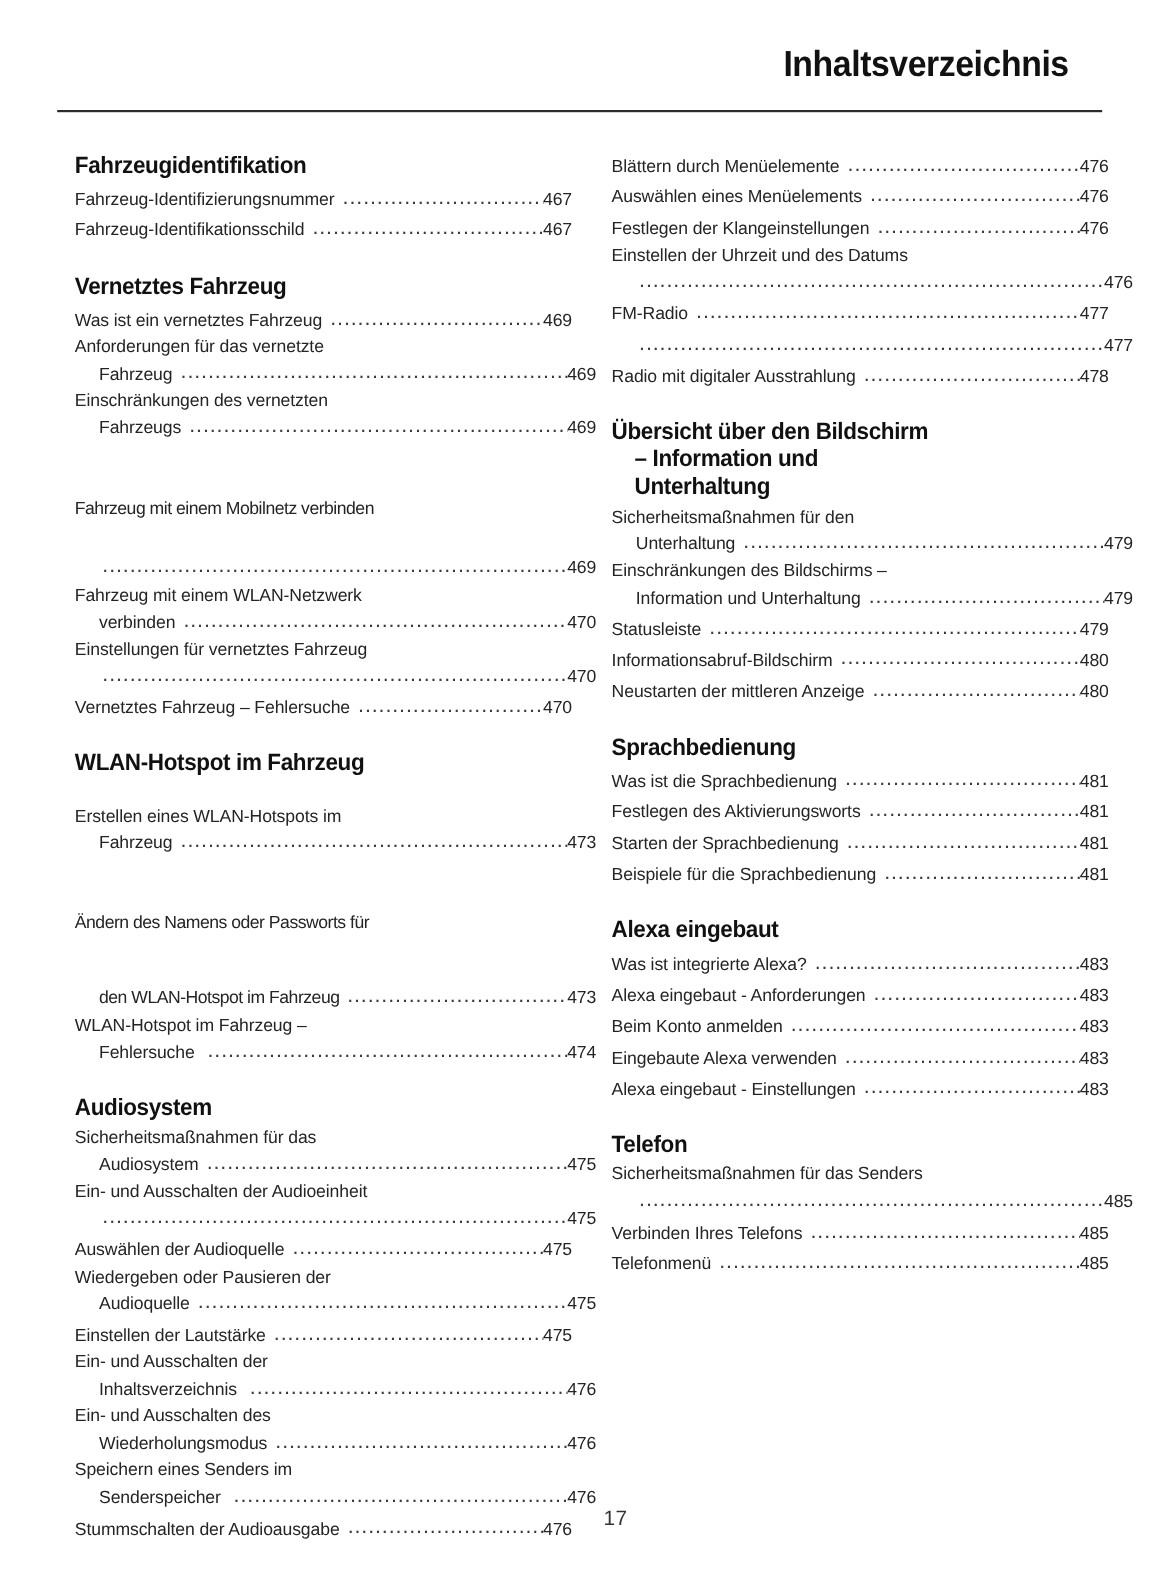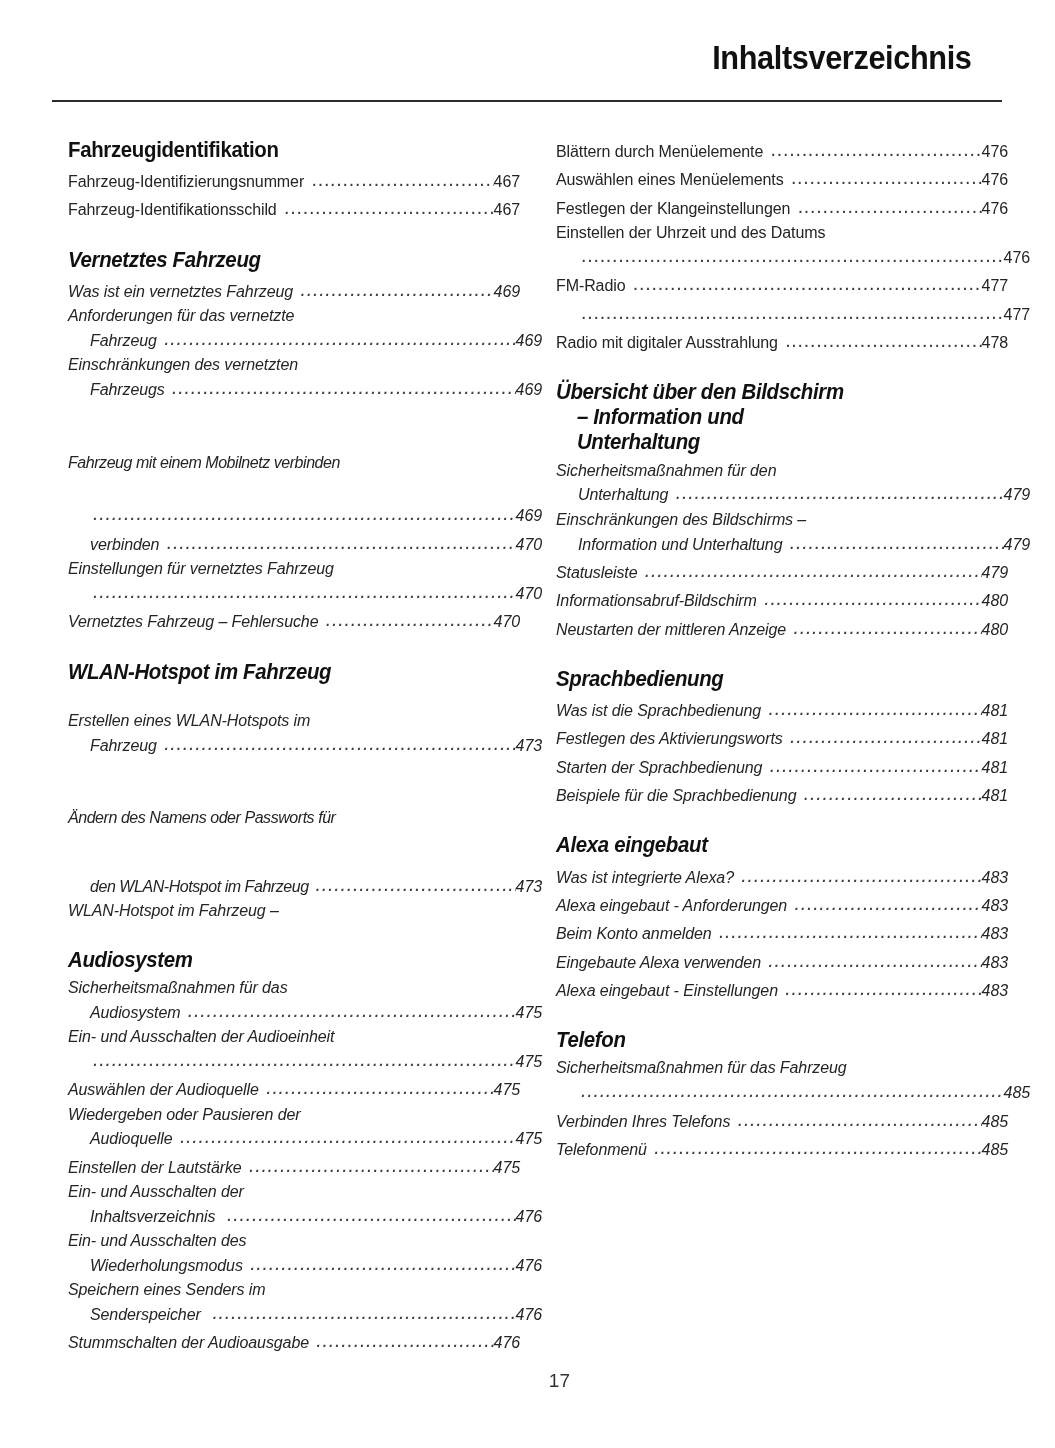--- a/index.html
+++ b/index.html
@@ -52,21 +52,21 @@
     display: flex;
     gap: 36px;
   }
   .column {
     width: 452px;
     flex: 0 0 452px;
   }
 
   
   .section { margin-bottom: 0; }
-  .section + .section { margin-top: 26px; font-style: italic; }
+  .section + .section { margin-top: 26px; }
 
   .section-heading {
     font-size: 21.5px;
     font-weight: 700;
     color: #111111;
     line-height: 1.17;
     letter-spacing: -0.35px;
     margin: 0 0 5px 0;
     transform: scaleX(0.95);
     transform-origin: left center;
@@ -193,20 +193,23 @@
           <div class="row textonly">
             <span class="label tight">Fahrzeug mit einem Mobilnetz verbinden</span>
           </div>
           <div class="row indent">
             <span class="label tight"></span>
             <span class="leader"></span>
             <span class="page">469</span>
           </div>
         </div>
         <div class="toc-entry">
+          <div class="row textonly">
+            <span class="label">Fahrzeug mit einem WLAN-Netzwerk</span>
+          </div>
           <div class="row indent">
             <span class="label">verbinden </span>
             <span class="leader"></span>
             <span class="page">470</span>
           </div>
         </div>
         <div class="toc-entry">
           <div class="row textonly">
             <span class="label">Einstellungen für vernetztes Fahrzeug</span>
           </div>
@@ -242,20 +245,25 @@
           </div>
           <div class="row indent">
             <span class="label tight">den WLAN-Hotspot im Fahrzeug </span>
             <span class="leader"></span>
             <span class="page">473</span>
           </div>
         </div>
         <div class="toc-entry">
           <div class="row textonly">
             <span class="label">WLAN-Hotspot im Fahrzeug –</span>
+          </div>
+          <div class="row indent">
+            <span class="label">Fehlersuche  </span>
+            <span class="leader"></span>
+            <span class="page">474</span>
           </div>
         </div>
       </div>
       <div class="section">
         <div class="section-heading">Audiosystem</div>
         <div class="toc-entry">
           <div class="row textonly">
             <span class="label">Sicherheitsmaßnahmen für das</span>
           </div>
           <div class="row indent">
@@ -502,21 +510,21 @@
             <span class="label">Alexa eingebaut - Einstellungen </span>
             <span class="leader"></span>
             <span class="page">483</span>
           </div>
         </div>
       </div>
       <div class="section">
         <div class="section-heading">Telefon</div>
         <div class="toc-entry">
           <div class="row textonly">
-            <span class="label">Sicherheitsmaßnahmen für das Fahrzeug</span>
+            <span class="label">Sicherheitsmaßnahmen für das Senders</span>
           </div>
           <div class="row indent">
             <span class="label"></span>
             <span class="leader"></span>
             <span class="page">485</span>
           </div>
         </div>
         <div class="toc-entry">
           <div class="row">
             <span class="label">Verbinden Ihres Telefons </span>

